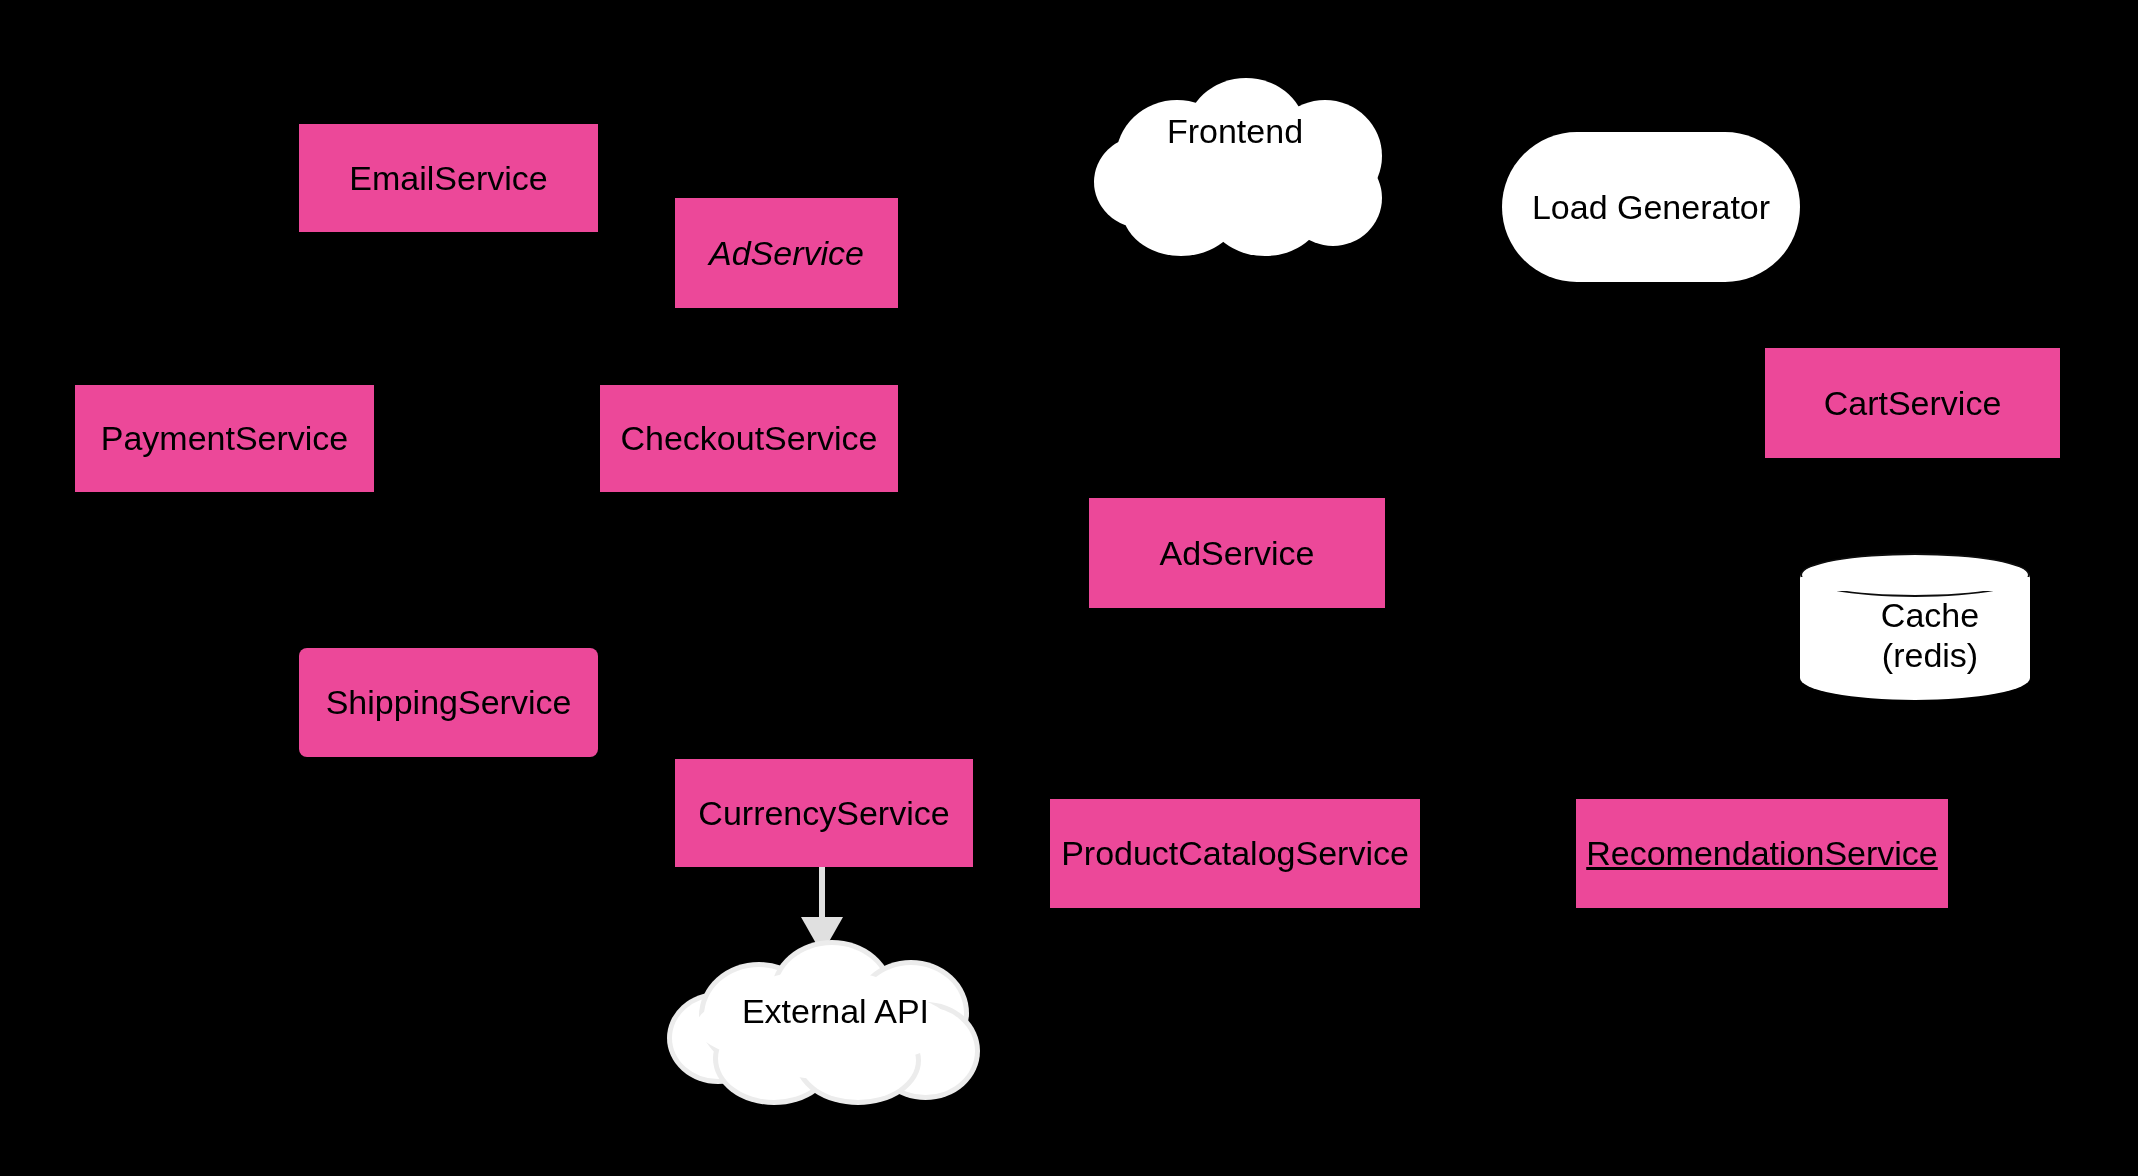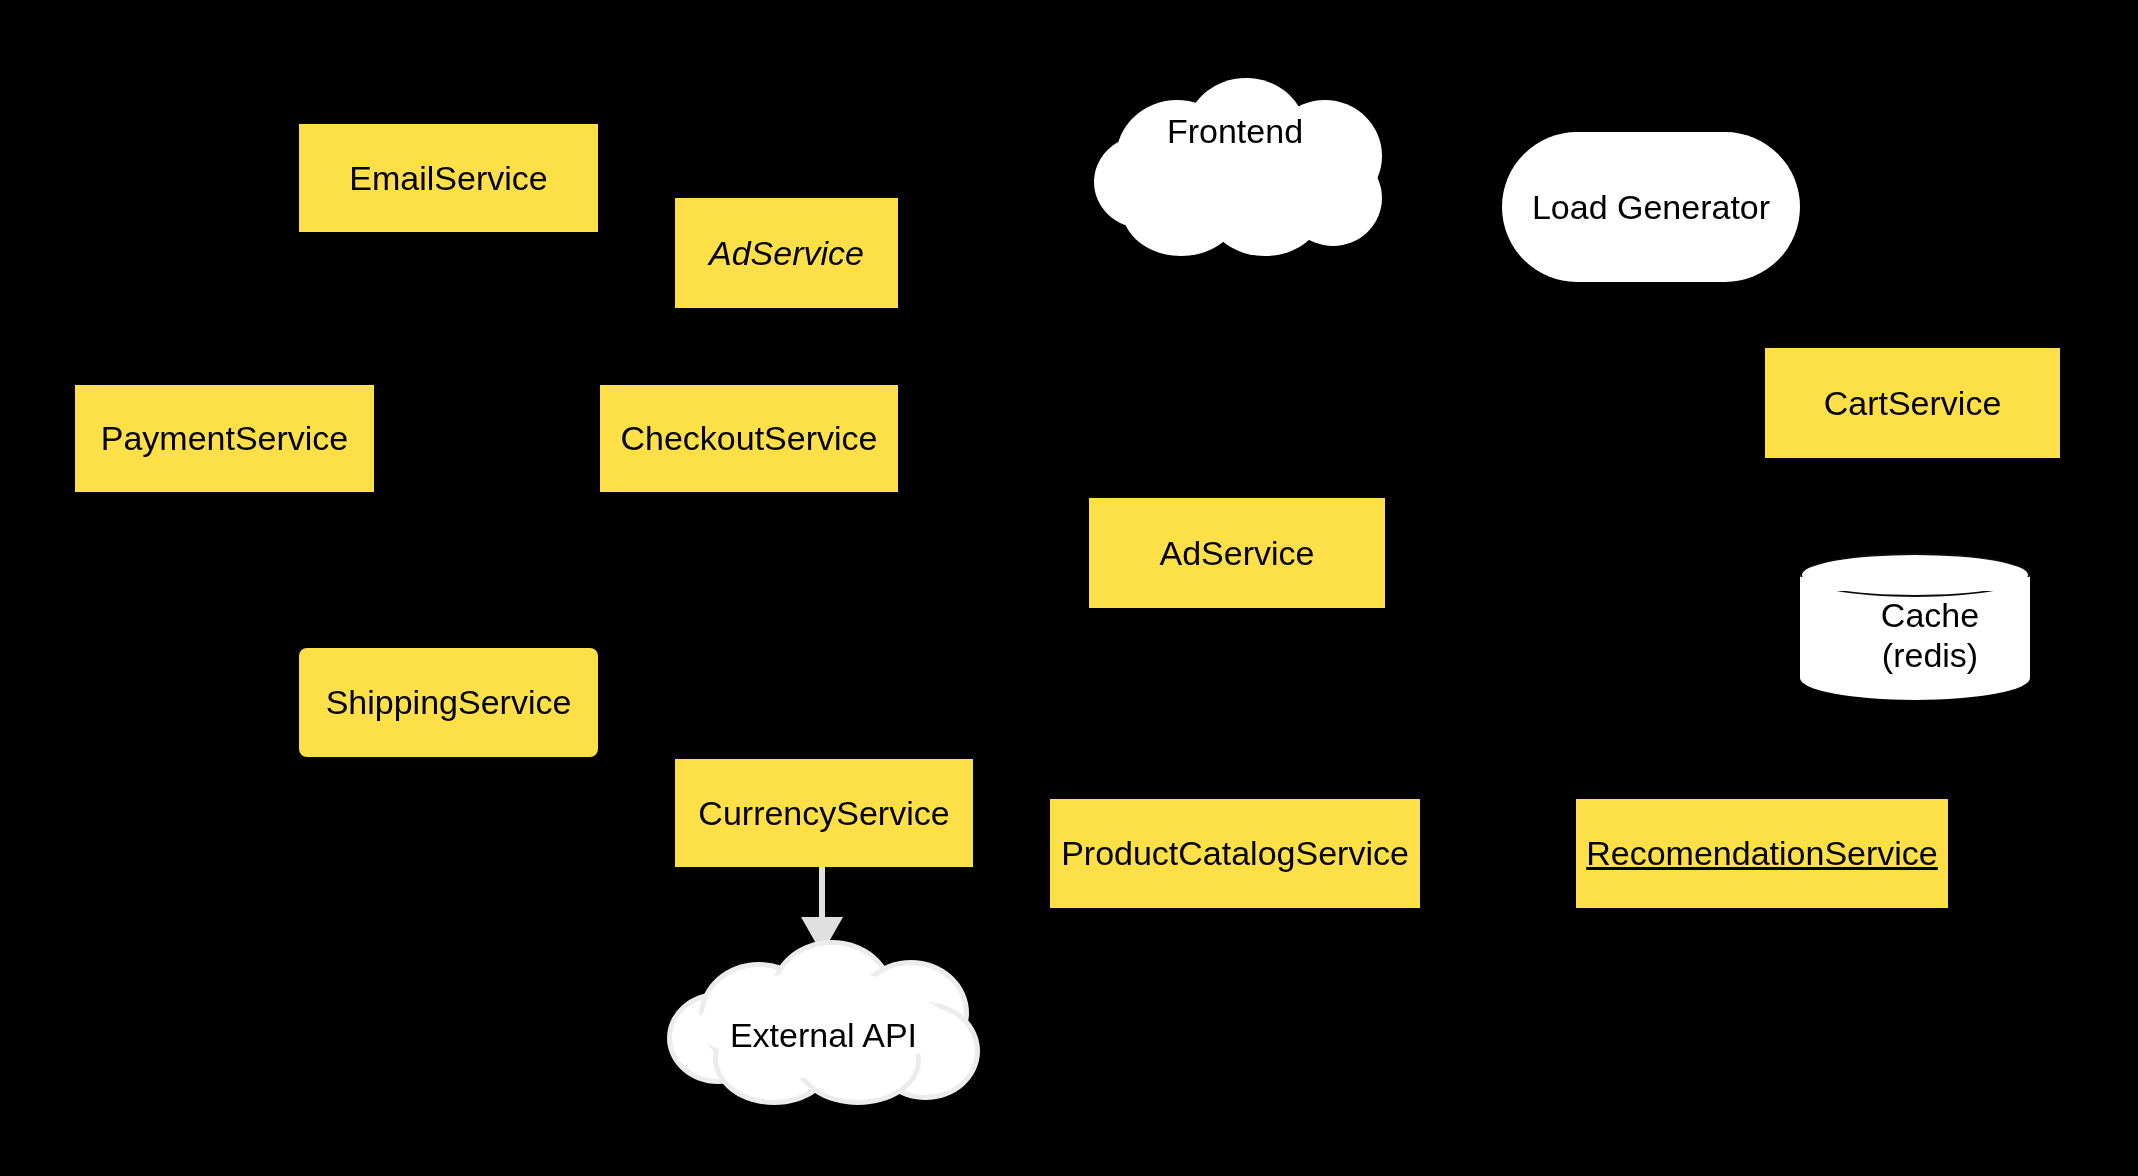--- a/index.html
+++ b/index.html
@@ -22,21 +22,21 @@
     align-items: center;
     justify-content: center;
     text-align: center;
     color: #000000;
     font-size: 34px;
     line-height: 1.18;
     font-family: "Liberation Sans", sans-serif;
     user-select: none;
   }
   .rect {
-    background: #fde047;
+    background: #ec4899;
   }
   .pill {
     background: #ffffff;
     border-radius: 9999px;
   }
   .label {
     position: relative;
     z-index: 3;
     pointer-events: none;
     white-space: pre-line;
@@ -177,16 +177,16 @@
   <div class="node cloud outlined" style="left:672px; top:945px; width:303px; height:155px;">
     <div class="blob" style="left:0px;   top:52px; width:92px;  height:82px;"></div>
     <div class="blob" style="left:32px;  top:22px; width:110px; height:98px;"></div>
     <div class="blob" style="left:104px; top:0px;  width:112px; height:96px;"></div>
     <div class="blob" style="left:186px; top:20px; width:106px; height:96px;"></div>
     <div class="blob" style="left:204px; top:62px; width:99px;  height:88px;"></div>
     <div class="blob" style="left:46px;  top:72px; width:112px; height:83px;"></div>
     <div class="blob" style="left:128px; top:76px; width:116px; height:79px;"></div>
     <div class="blob blob-core" style="left:24px; top:40px; width:256px; height:82px;"></div>
     <div class="blob blob-core" style="left:52px; top:24px; width:200px; height:110px;"></div>
-    <span class="label" style="position:absolute; left:0; top:46px; width:100%;margin-top:24px;">External API</span>
+    <span class="label" style="position:absolute; left:12px; top:46px; width:100%;">External API</span>
   </div>
 
 </div>
 
 </body></html>

